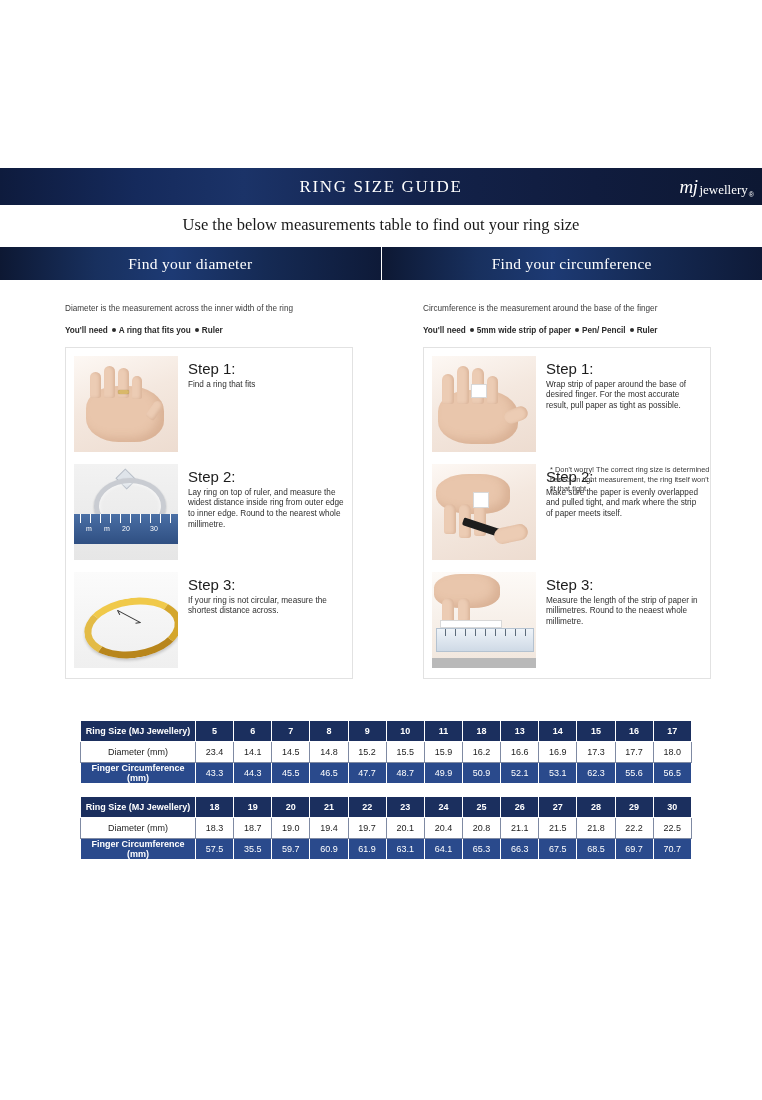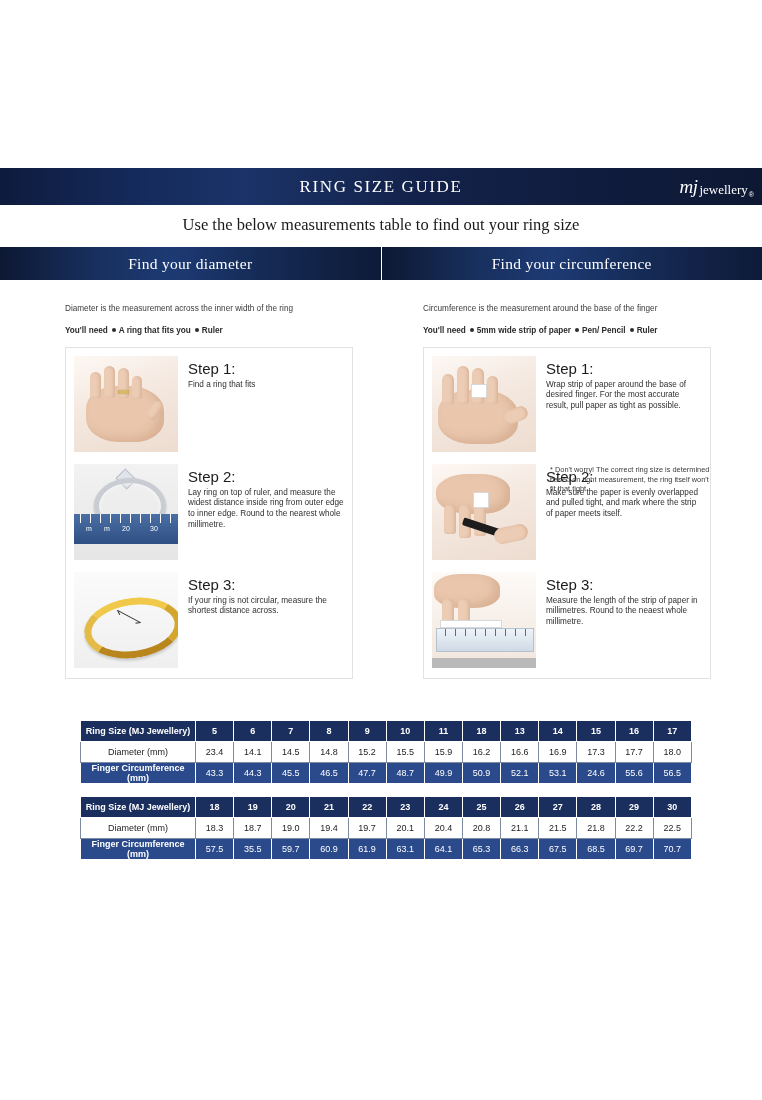--- a/index.html
+++ b/index.html
@@ -590,21 +590,21 @@
         <td>43.3</td>
         <td>44.3</td>
         <td>45.5</td>
         <td>46.5</td>
         <td>47.7</td>
         <td>48.7</td>
         <td>49.9</td>
         <td>50.9</td>
         <td>52.1</td>
         <td>53.1</td>
-        <td>24.6</td>
+        <td>62.3</td>
         <td>55.6</td>
         <td>56.5</td>
       </tr>
     </tbody>
       </table>
 
     <table class="size-table">
       <tbody>
           <tr class="head-row">
         <td class="row-label">Ring Size (MJ Jewellery)</td>

